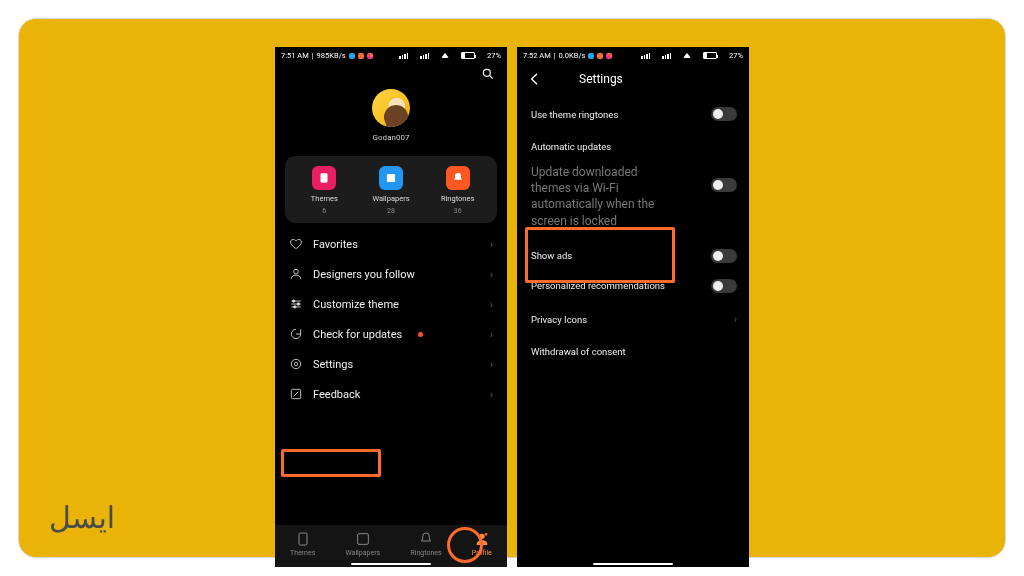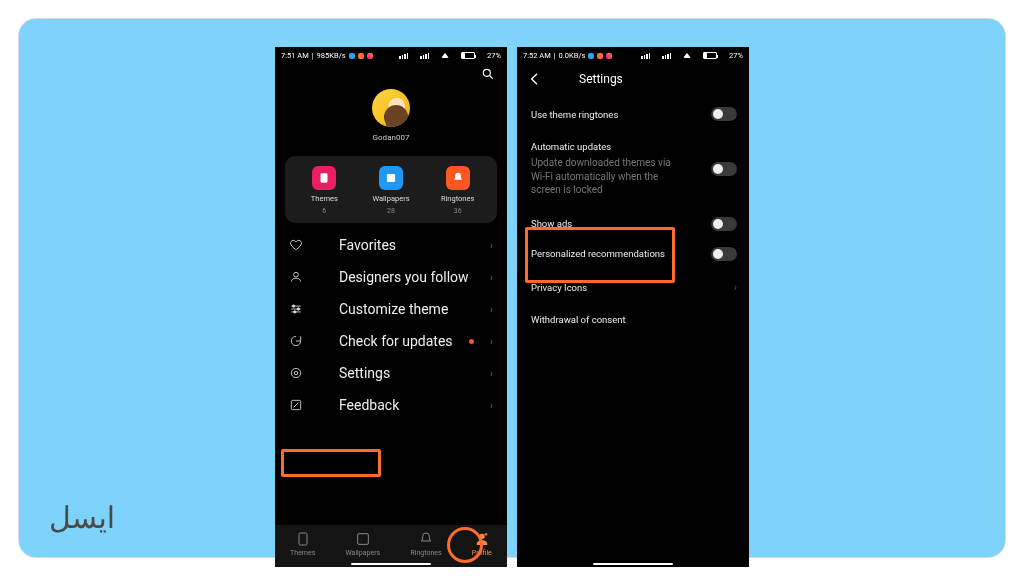--- a/index.html
+++ b/index.html
@@ -9,21 +9,21 @@
     background: #fff;
     font-family: -apple-system, "Segoe UI", Roboto, sans-serif;
     position: relative;
     overflow: hidden;
   }
   .frame {
     position: absolute;
     left: 18px; top: 18px; right: 18px; bottom: 18px;
     border: 1px solid #d9d9d9;
     border-radius: 18px;
-    background: #7dd3fc;
+    background: #eab308;
     text-decoration: underline;
   }
   .phones {
     position: absolute;
     left: 50%;
     top: 28px;
     transform: translateX(-50%);
     display: flex;
     gap: 10px;
   }
@@ -82,21 +82,21 @@
 
   .menu { margin-top: 6px; }
   .mrow {
     display:flex; align-items:center; justify-content:space-between;
     padding: 8px 14px;
     position: relative;
   }
   .mrow .ml { display:flex; align-items:center; gap:10px; }
   .mrow .mic { width:14px; height:14px; display:flex; align-items:center; justify-content:center; }
   .mrow .mic svg { width:14px; height:14px; stroke:#ddd; fill:none; stroke-width:1.5; }
-  .mrow .mt { font-size:14px; color:#eee;margin-left:26px; }
+  .mrow .mt { font-size:11px; color:#eee; }
   .chev { color:#666; font-size:10px; }
   .reddot { width:5px; height:5px; background:#ff4b2e; border-radius:50%; display:inline-block; margin-left:6px; }
 
   .highlight-box {
     position:absolute;
     border: 3px solid #ff6b2d;
     border-radius: 2px;
     pointer-events: none;
   }
   .hl-settings { left: 6px; top: 402px; width: 100px; height: 28px; }
@@ -123,21 +123,21 @@
   .hdr { display:flex; align-items:center; padding: 8px 10px 10px; gap: 36px; }
   .back-ic { width:16px; height:16px; }
   .back-ic svg { width:100%; height:100%; stroke:#fff; fill:none; stroke-width:2; }
   .hdr-title { font-size:12px; color:#fff; }
   .srow {
     display:flex; justify-content:space-between; align-items:center;
     padding: 10px 12px 10px 14px;
     gap: 36px;
   }
   .srow .st { font-size:9.5px; color:#eee; }
-  .srow .sd { font-size:10px; color:#777; margin-top:4px; line-height:1.35; max-width:160px; }
+  .srow .sd { font-size:12px; color:#777; margin-top:12px; line-height:1.35; max-width:160px; }
   .srow .left { display:flex; flex-direction:column; }
   .toggle {
     width:26px; height:14px; background:#3a3a3a; border-radius:8px; position:relative; flex-shrink:0;
   }
   .toggle i { position:absolute; top:2px; left:2px; width:10px; height:10px; background:#eee; border-radius:50%; }
   .toggle.on { background:#0a84ff; }
   .toggle.on i { left:auto; right:2px; }
   .srow .chev2 { color:#555; font-size:11px; }
   .hl-ads { left:8px; top:180px; width:150px; height:56px; }
 

